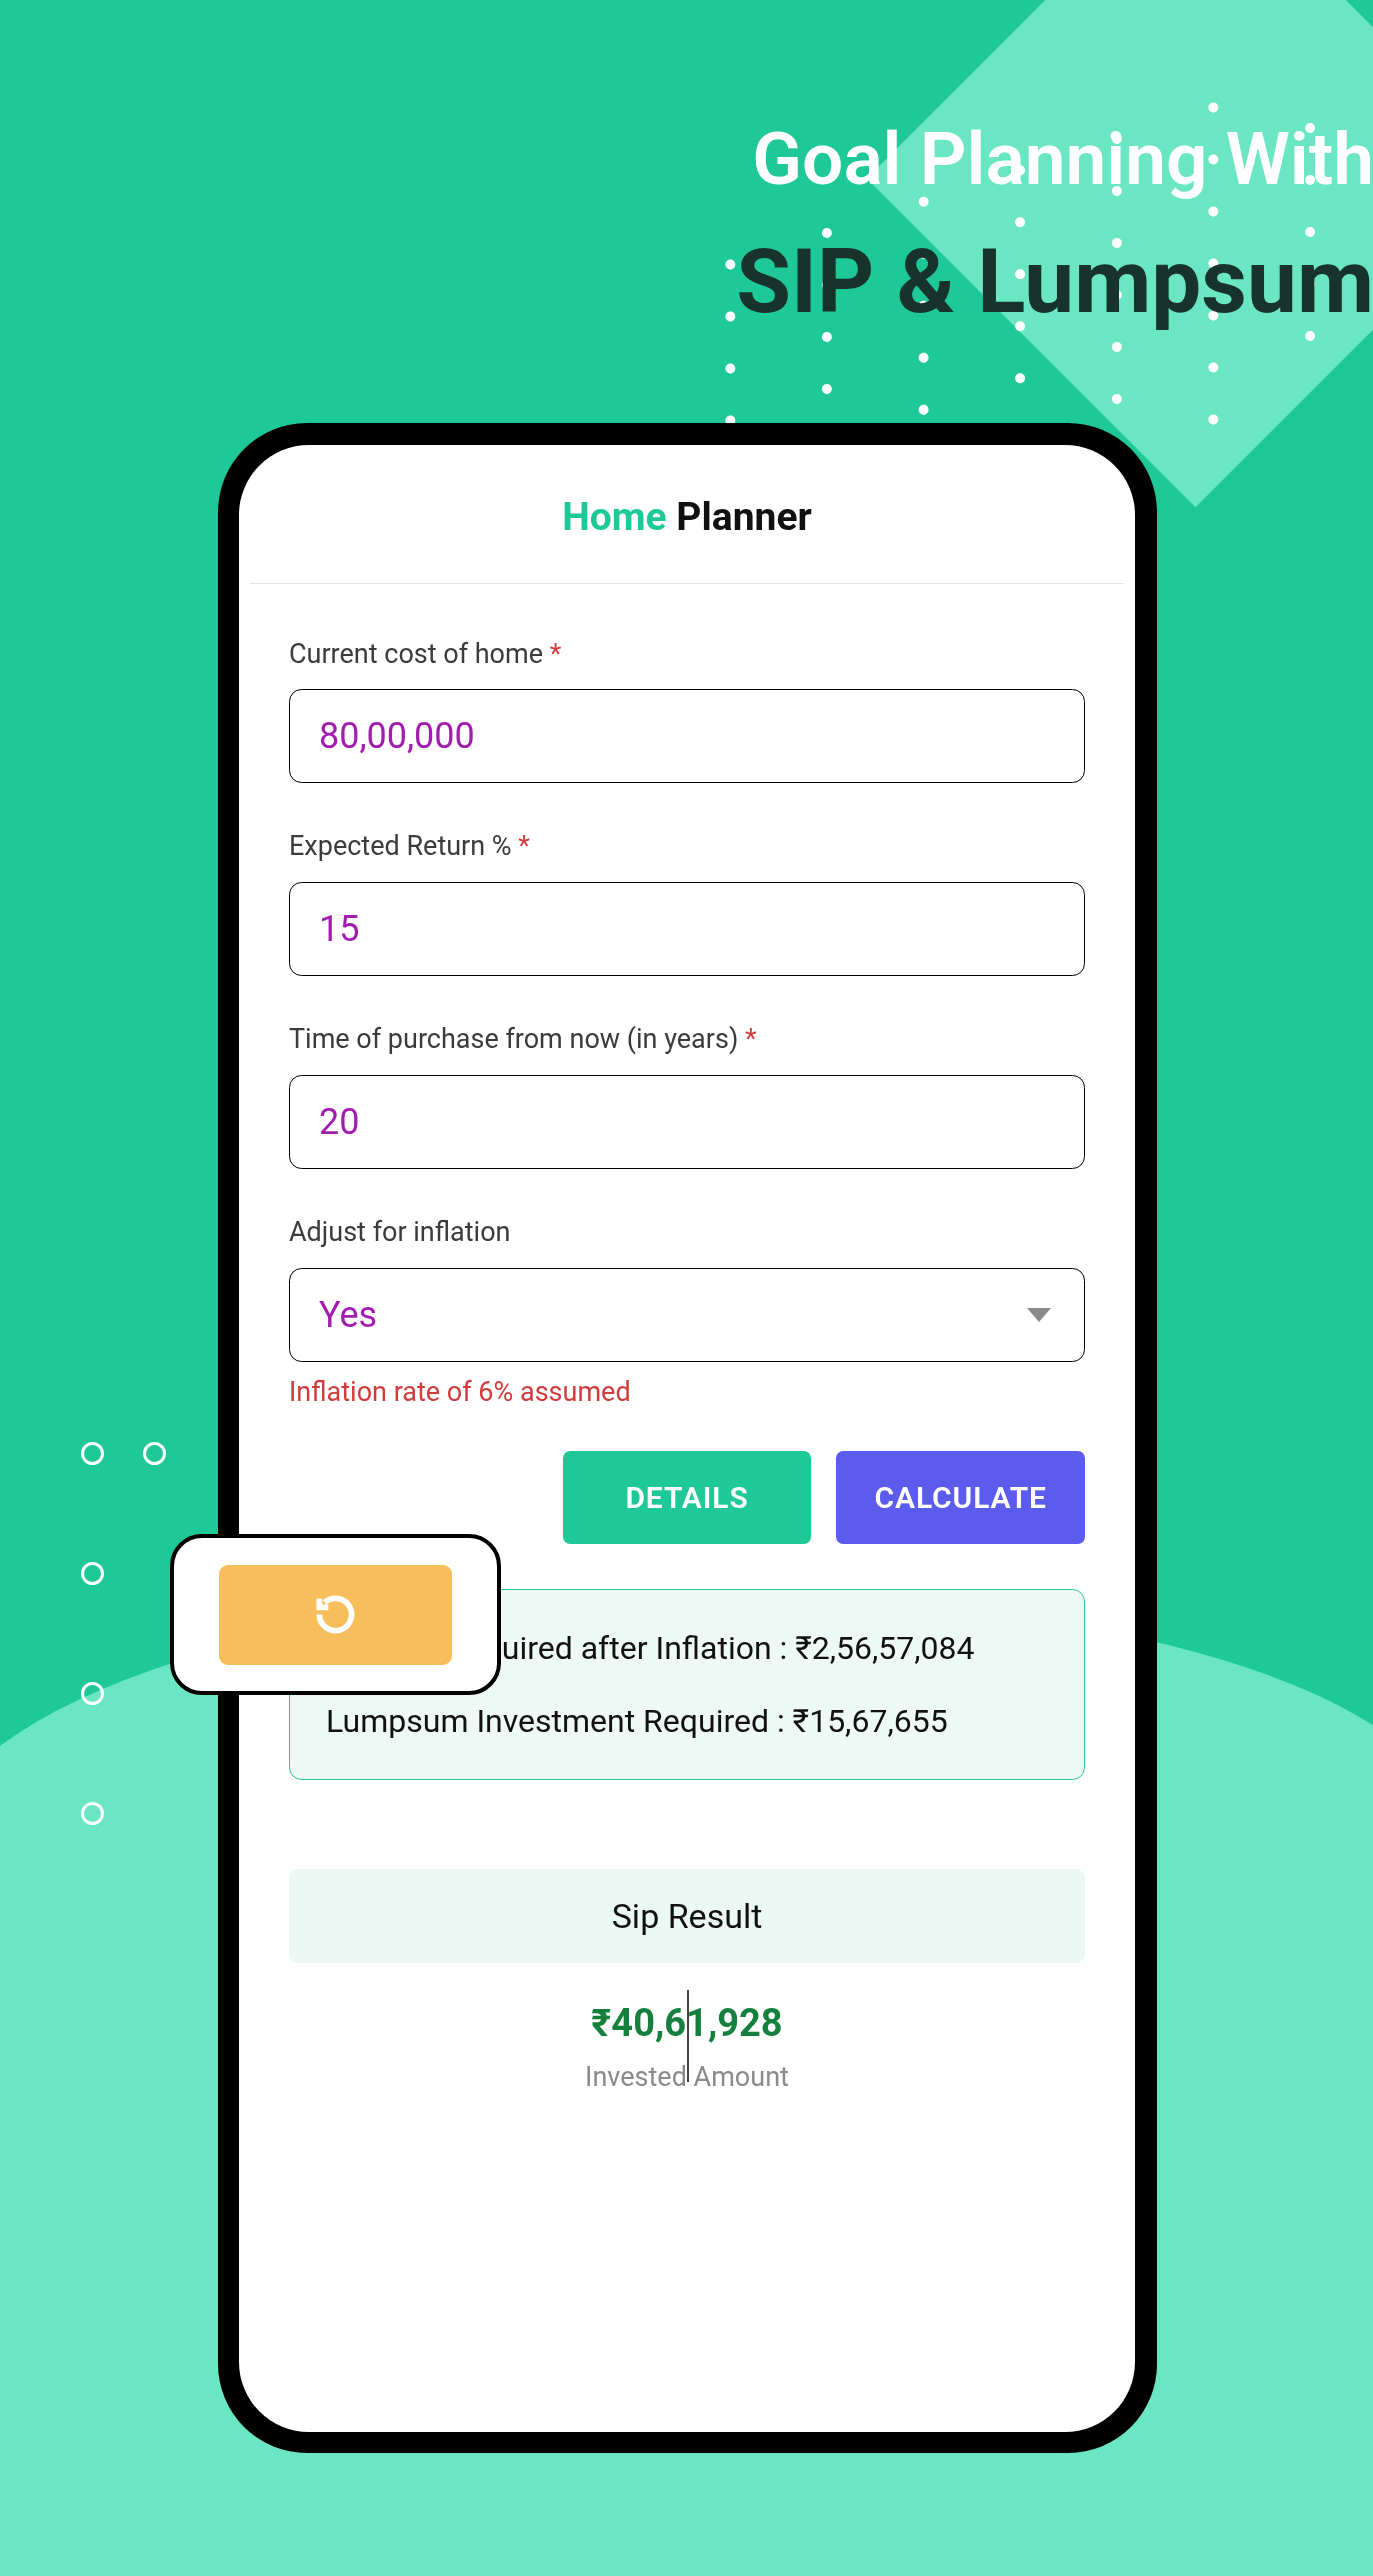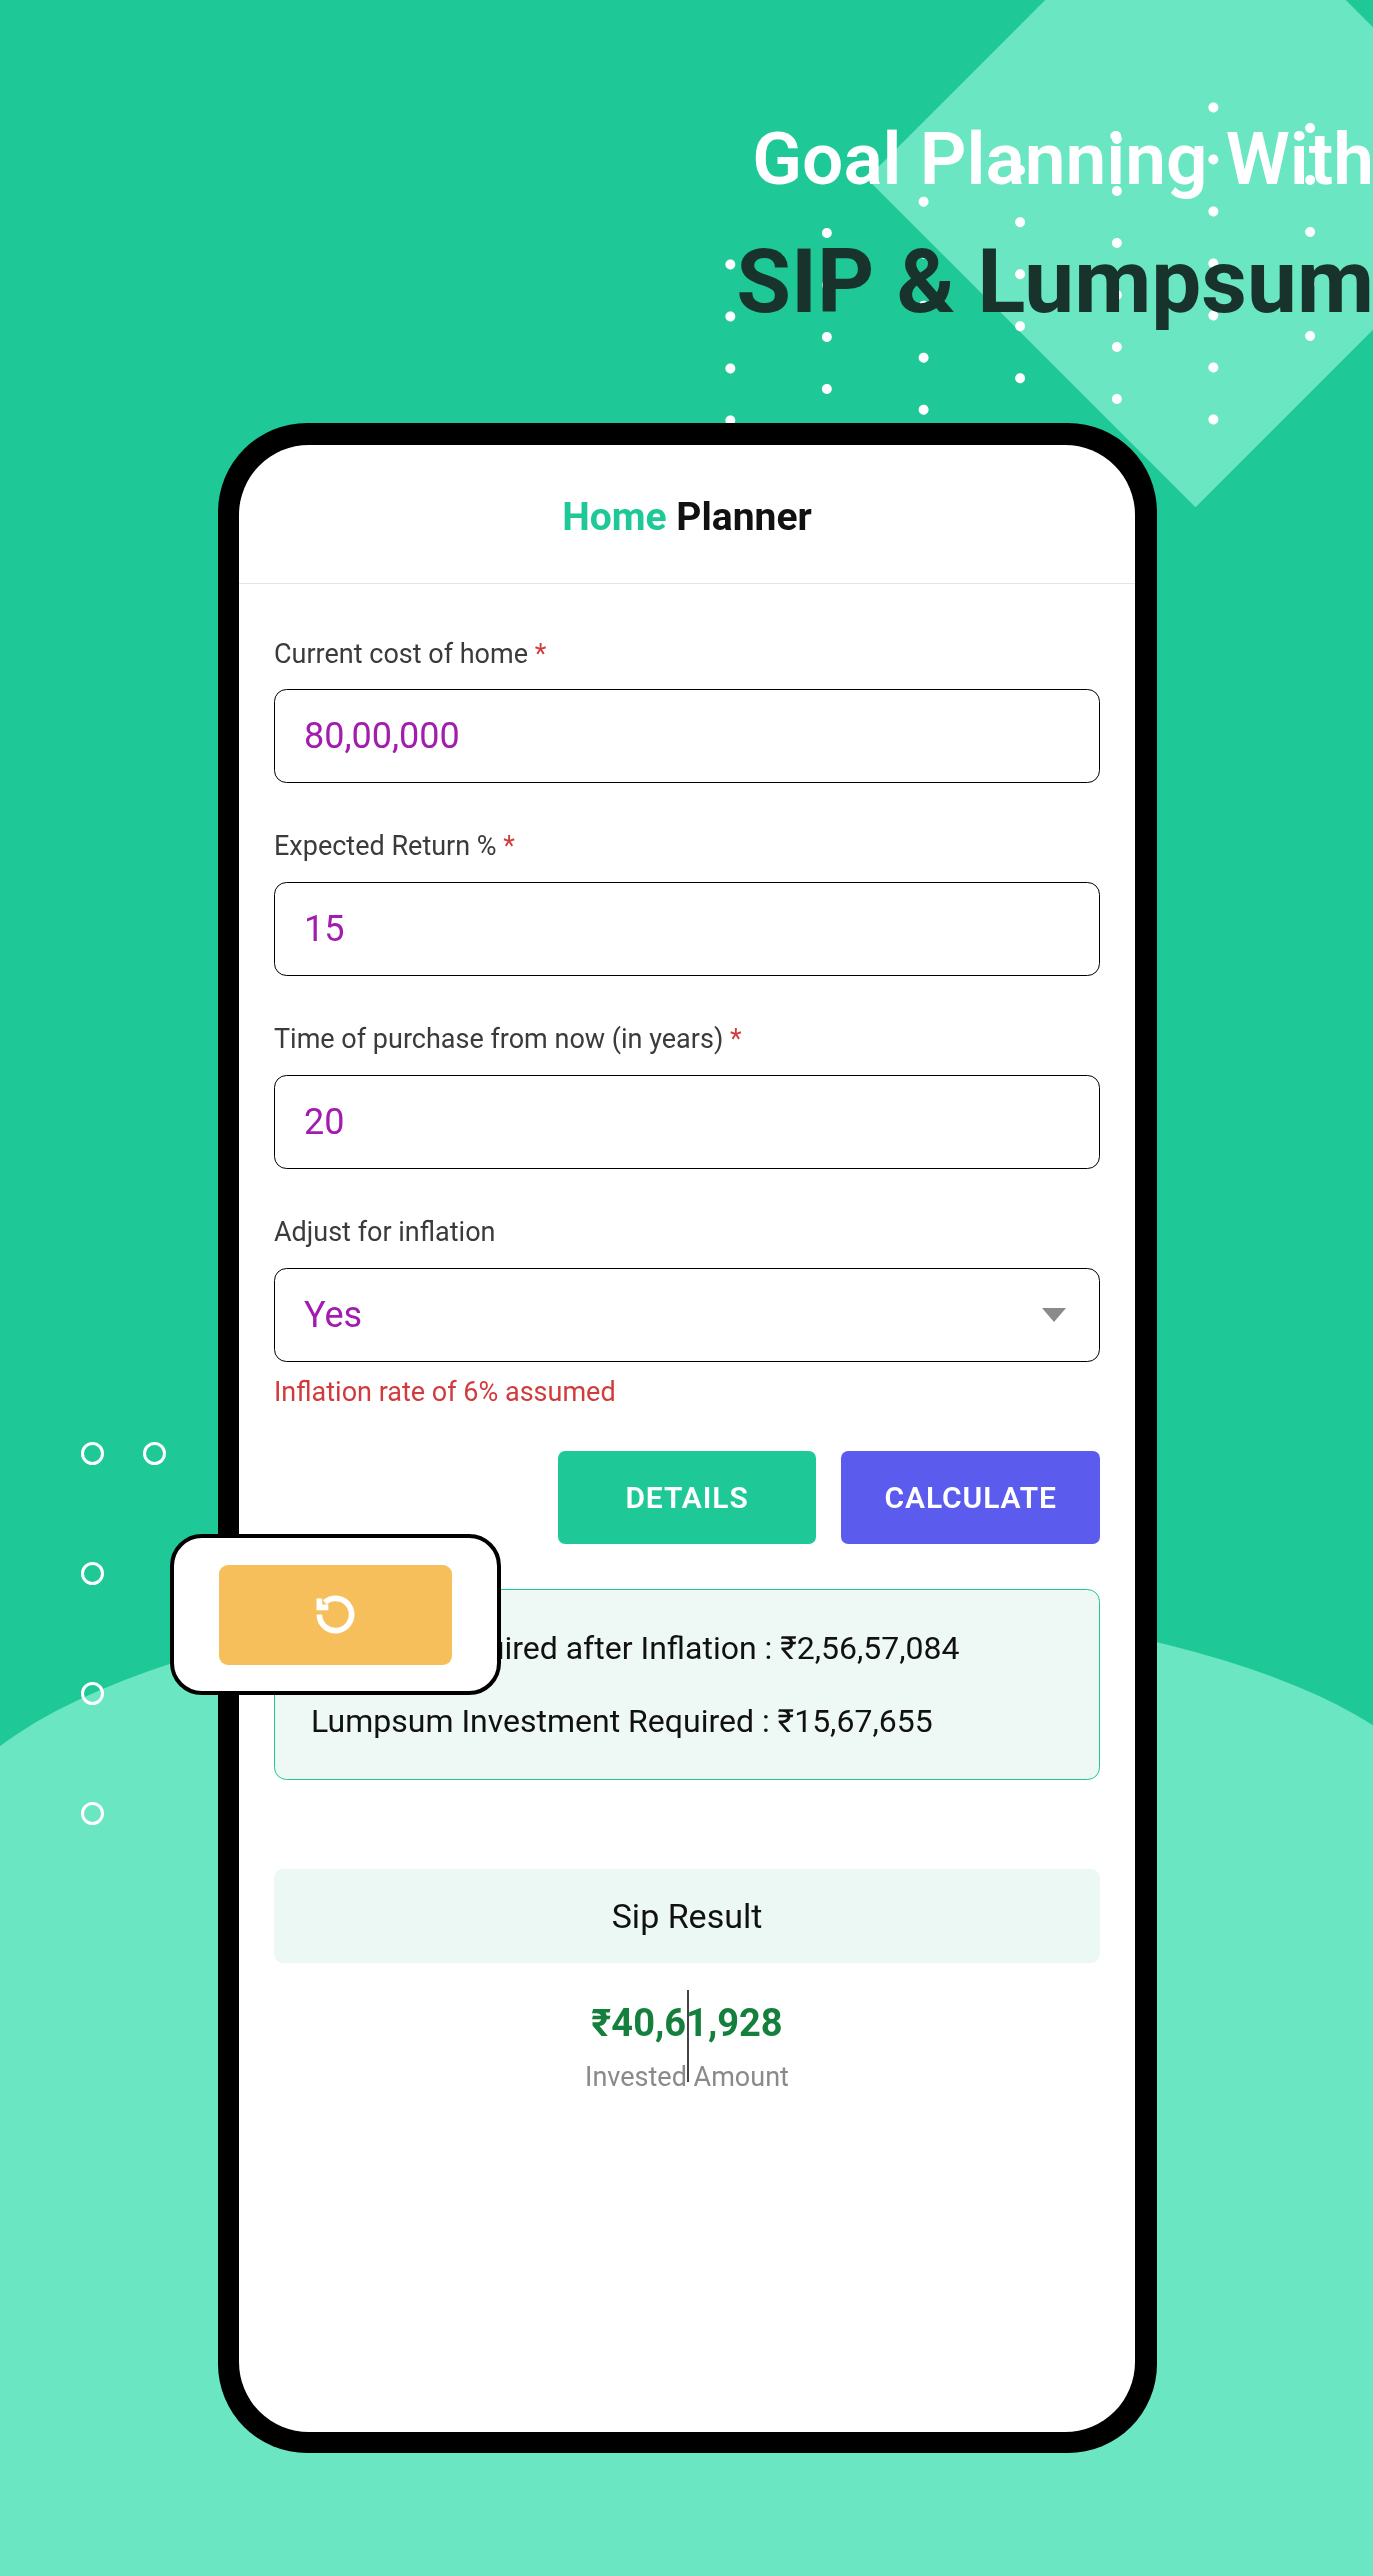--- a/index.html
+++ b/index.html
@@ -73,21 +73,21 @@
     background: #000;
     border-radius: 89px;
     padding: 21.5px;
     z-index: 3;
   }
   .screen {
     width: 100%; height: 100%;
     background: #fff;
     border-radius: 70px;
     overflow: hidden;
-    padding: 36px 35px 0;
+    padding: 36px 50px 0;
     position: relative;
   }
   .screen-title {
     text-align: center;
     font-size: 39px;
     font-weight: 700;
     padding: 13.4px 0 43px;
   }
   .screen-title .accent { color: #1ec997; }
   .screen-title .base { color: #111; }

